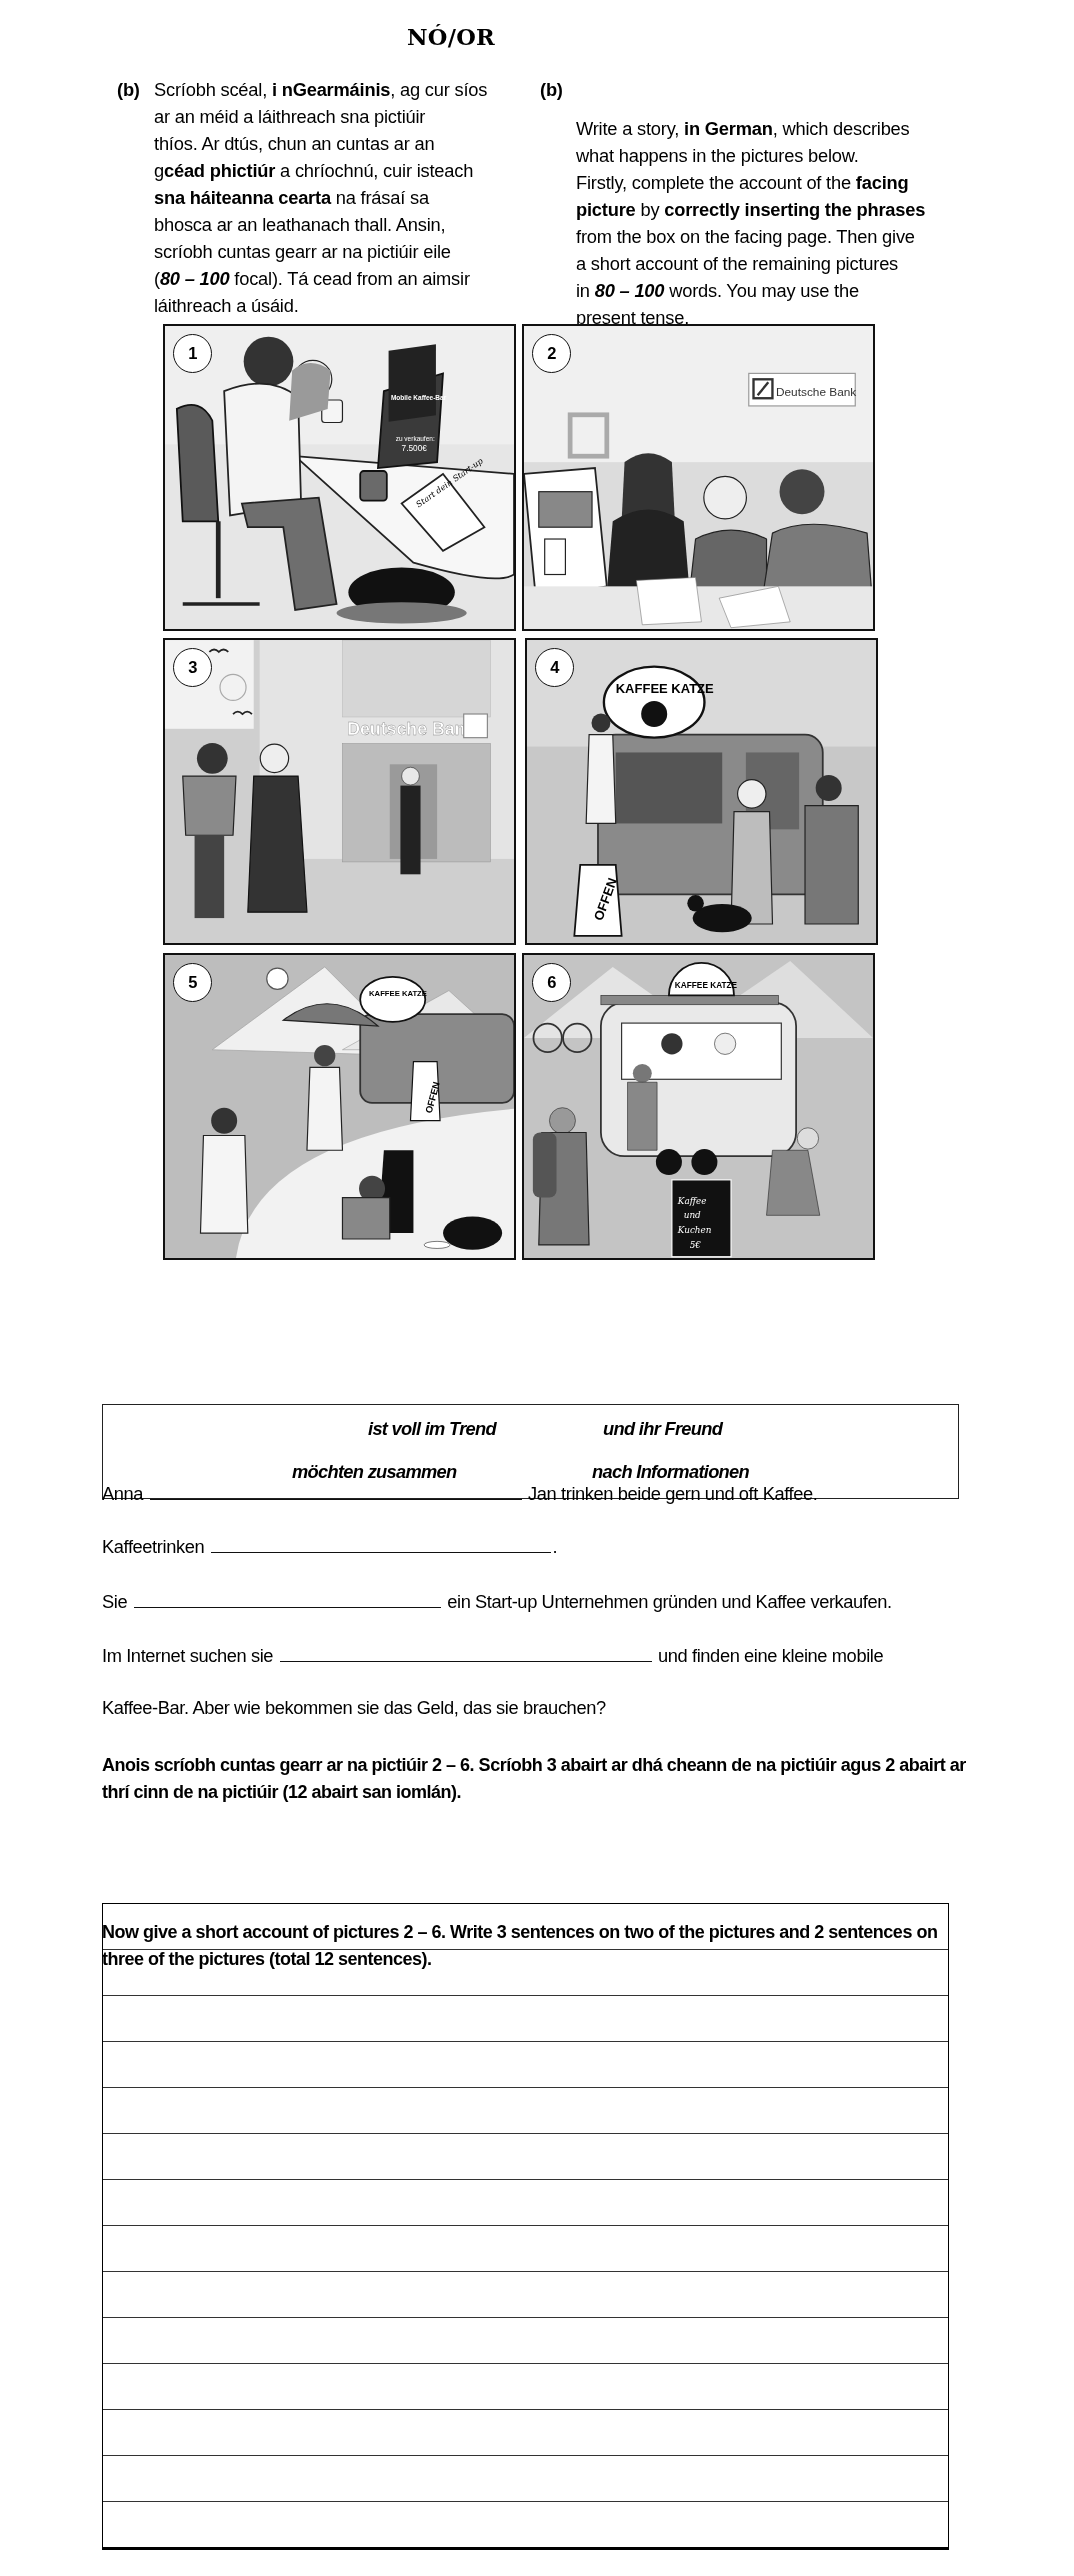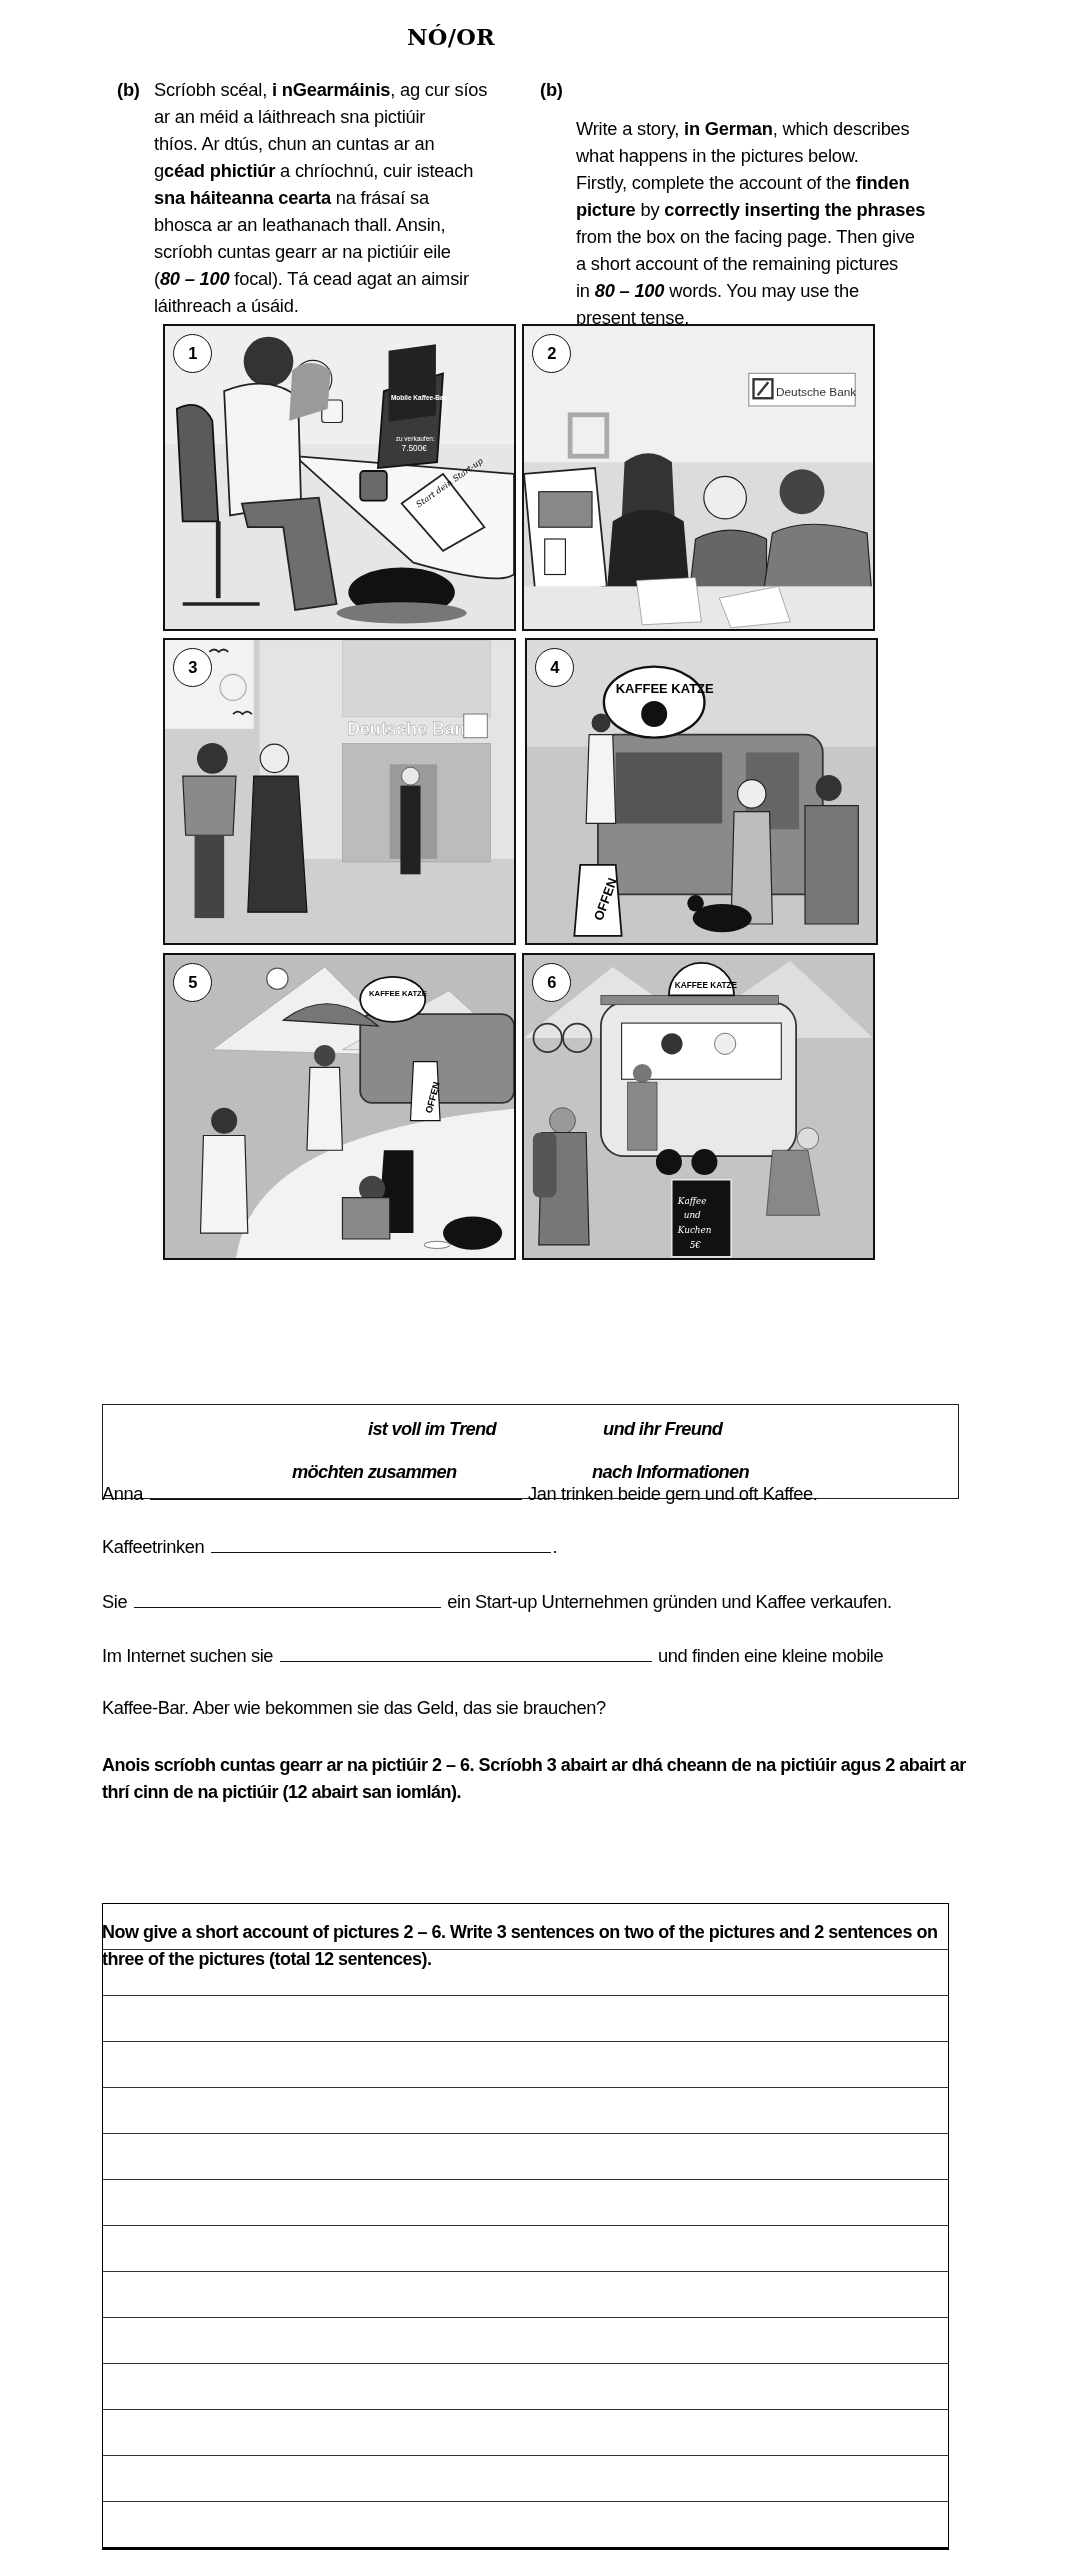--- a/index.html
+++ b/index.html
@@ -65,31 +65,31 @@
 <div class="instr" id="instr-ga">
   <span class="lab">(b)</span>
   <div class="body">
     <div><span>Scríobh scéal, </span><b>i nGearmáinis</b><span>, ag cur síos</span></div>
     <div><span>ar an méid a láithreach sna pictiúir</span></div>
     <div><span>thíos.  Ar dtús, chun an cuntas ar an</span></div>
     <div><span>g</span><b>céad phictiúr</b><span> a chríochnú, cuir isteach</span></div>
     <div><b>sna háiteanna cearta</b><span> na frásaí sa</span></div>
     <div><span>bhosca ar an leathanach thall.  Ansin,</span></div>
     <div><span>scríobh cuntas gearr ar na pictiúir eile</span></div>
-    <div><span>(</span><b><i>80 – 100</i></b><span> focal).  Tá cead agat an aimsir</span></div>
+    <div><span>(</span><b><i>80 – 100</i></b><span> focal).  Tá cead from an aimsir</span></div>
     <div><span>láithreach a úsáid.</span></div>
   </div>
 </div>
 
 <div class="instr" id="instr-en">
   <span class="lab">(b)</span>
   <div class="body">
     <div><span>Write a story, </span><b>in German</b><span>, which describes</span></div>
     <div><span>what happens in the pictures below.</span></div>
-    <div><span>Firstly, complete the account of the </span><b>finden</b></div>
+    <div><span>Firstly, complete the account of the </span><b>facing</b></div>
     <div><b>picture</b><span> by </span><b>correctly inserting the phrases</b></div>
     <div><span>from the box on the facing page. Then give</span></div>
     <div><span>a short account of the remaining pictures</span></div>
     <div><span>in </span><b><i>80 – 100</i></b><span> words. You may use the</span></div>
     <div><span>present tense.</span></div>
   </div>
 </div>
 
 <div class="grid">
 

